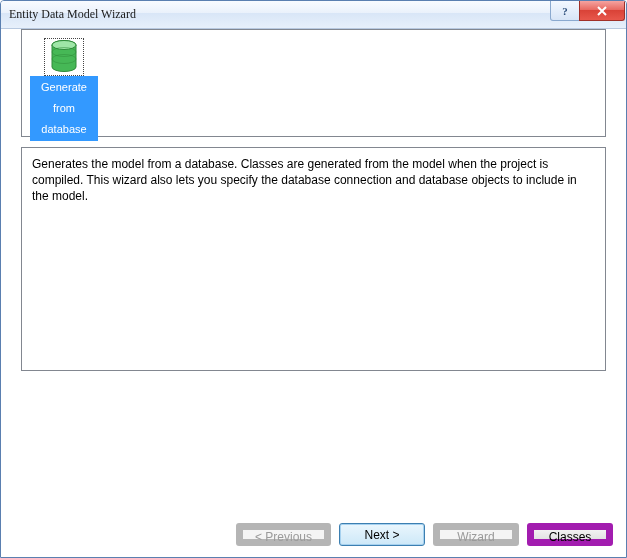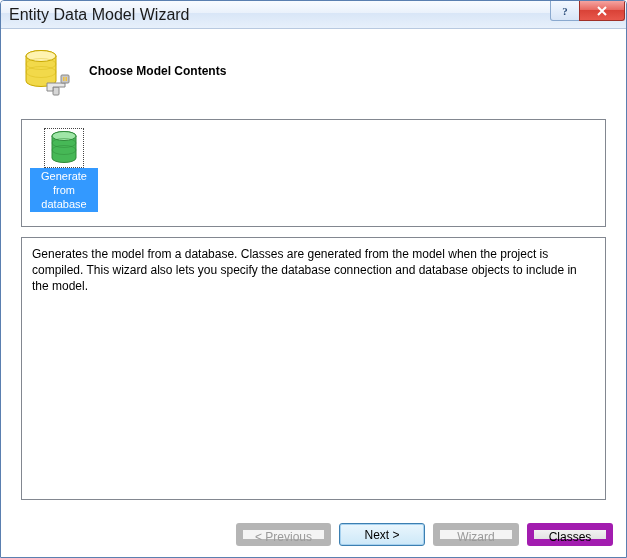--- a/index.html
+++ b/index.html
@@ -18,21 +18,22 @@
     height: 28px;
     background: linear-gradient(to bottom, #f8fbff 0%, #eaf1fb 45%, #d9e6f7 46%, #e7f0fb 100%);
     border-bottom: 1px solid #b8c9e0;
     display: flex;
     align-items: center;
     padding: 0 0 0 8px;
     position: relative;
   }
   .titlebar-title {
     color: #1a1a1a;
-    font-size: 16px;
+    font-size: 12px;
+    font-family: Liberation Serif, serif;
   }
   .titlebar-controls {
     position: absolute;
     right: 0;
     top: 0;
     display: flex;
     height: 20px;
   }
   .tb-btn {
     width: 30px;
@@ -108,38 +109,38 @@
   .option-item .opt-icon {
     width: 36px;
     height: 36px;
     margin-bottom: 2px;
     display: flex;
     align-items: center;
     justify-content: center;
   }
   .option-item .opt-label {
     font-size: 11px;
-    line-height: 14px;
+    line-height: 21px;
     color: #000;
     padding: 1px 2px;
     width: 100%;
   }
   .option-item.selected .opt-label {
     background: #3399ff;
     color: #fff;
   }
   .option-item.selected .opt-icon {
     outline: 1px dotted #444;
     outline-offset: 1px;
   }
   .desc-box {
     margin: 10px 20px 0 20px;
     border: 1px solid #828790;
     background: #fff;
-    height: 263px;
+    height: 224px;
     padding: 8px 10px;
     font-size: 12px;
     color: #000;
     line-height: 16px;
   }
   .button-row {
     position: absolute;
     bottom: 12px;
     right: 14px;
     display: flex;
@@ -182,39 +183,20 @@
     <div class="tb-btn close">
       <svg width="12" height="10" viewBox="0 0 12 10">
         <path d="M2 1 L10 9 M10 1 L2 9" stroke="#fff" stroke-width="2"></path>
       </svg>
     </div>
   </div>
 </div>
 
 <div class="content">
 
-  <div class="header-panel">
-    <div class="db-icon-large">
-      <svg width="54" height="54" viewBox="0 0 54 54">
-        <ellipse cx="20" cy="9" rx="15" ry="5.5" fill="#f5e27a" stroke="#c9a800" stroke-width="1"></ellipse>
-        <path d="M5 9 L5 34 A15 5.5 0 0 0 35 34 L35 9" fill="#f2d94a" stroke="#c9a800" stroke-width="1"></path>
-        <ellipse cx="20" cy="9" rx="15" ry="5.5" fill="#fff3b0" stroke="#c9a800" stroke-width="1"></ellipse>
-        <ellipse cx="20" cy="17" rx="15" ry="5.5" fill="none" stroke="#c9a800" stroke-width="0.6" opacity="0.5"></ellipse>
-        <ellipse cx="20" cy="25" rx="15" ry="5.5" fill="none" stroke="#c9a800" stroke-width="0.6" opacity="0.5"></ellipse>
-        <g transform="translate(26,30)">
-          <rect x="6" y="10" width="6" height="8" rx="1" fill="#d7d7d7" stroke="#888"></rect>
-          <path d="M0 6 L0 14 L6 14 L6 10 L18 10 L18 6 Z" fill="#e8e8e8" stroke="#888"></path>
-          <rect x="14" y="-2" width="8" height="8" rx="1" fill="#c8c8c8" stroke="#888"></rect>
-          <rect x="16" y="0" width="1.5" height="4" fill="#f0c040"></rect>
-          <rect x="18.5" y="0" width="1.5" height="4" fill="#f0c040"></rect>
-        </g>
-      </svg>
-    </div>
-    <div class="header-title">Choose Model Contents</div>
-  </div>
 
 
   <div class="options-box">
     <div class="option-item selected">
       <div class="opt-icon">
         <svg width="30" height="34" viewBox="0 0 30 34">
           <ellipse cx="15" cy="5" rx="12" ry="4.5" fill="#6fd17a" stroke="#2f8a3a"></ellipse>
           <path d="M3 5 L3 27 A12 4.5 0 0 0 27 27 L27 5" fill="#46b856" stroke="#2f8a3a"></path>
           <ellipse cx="15" cy="5" rx="12" ry="4.5" fill="#9fe6a7" stroke="#2f8a3a"></ellipse>
           <ellipse cx="15" cy="12" rx="12" ry="4.5" fill="none" stroke="#2f8a3a" stroke-width="0.7" opacity="0.7"></ellipse>

